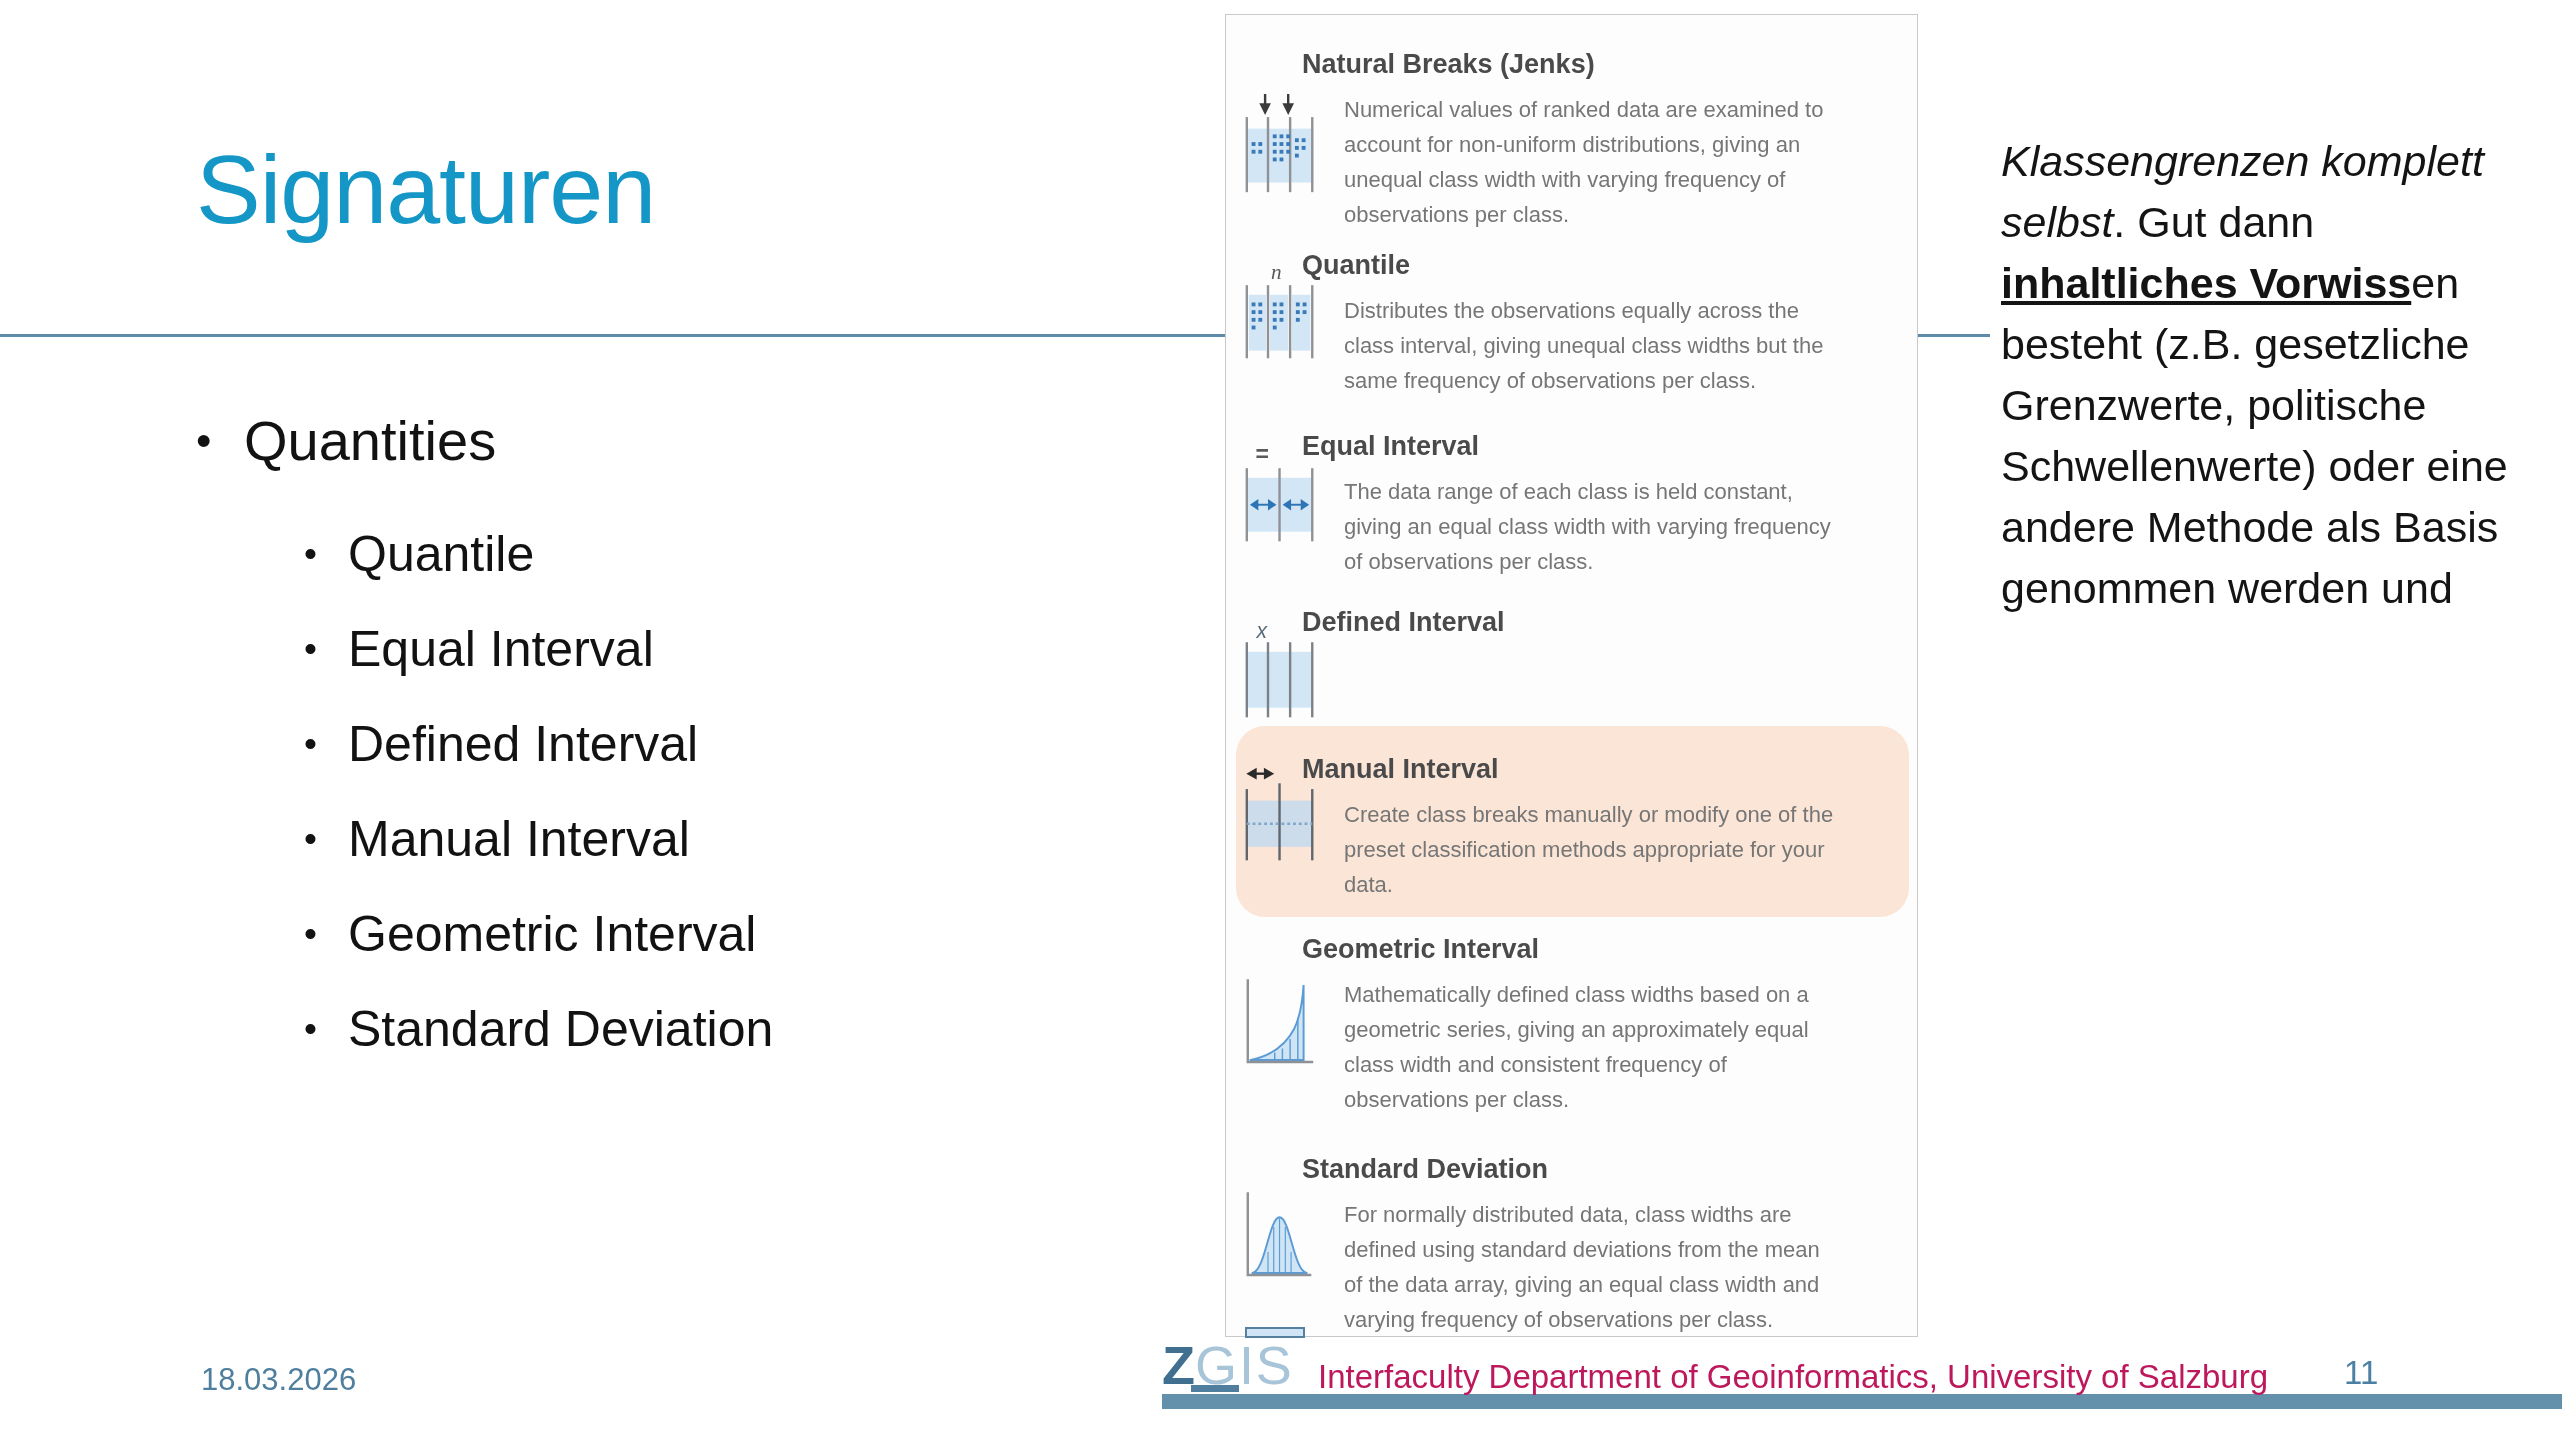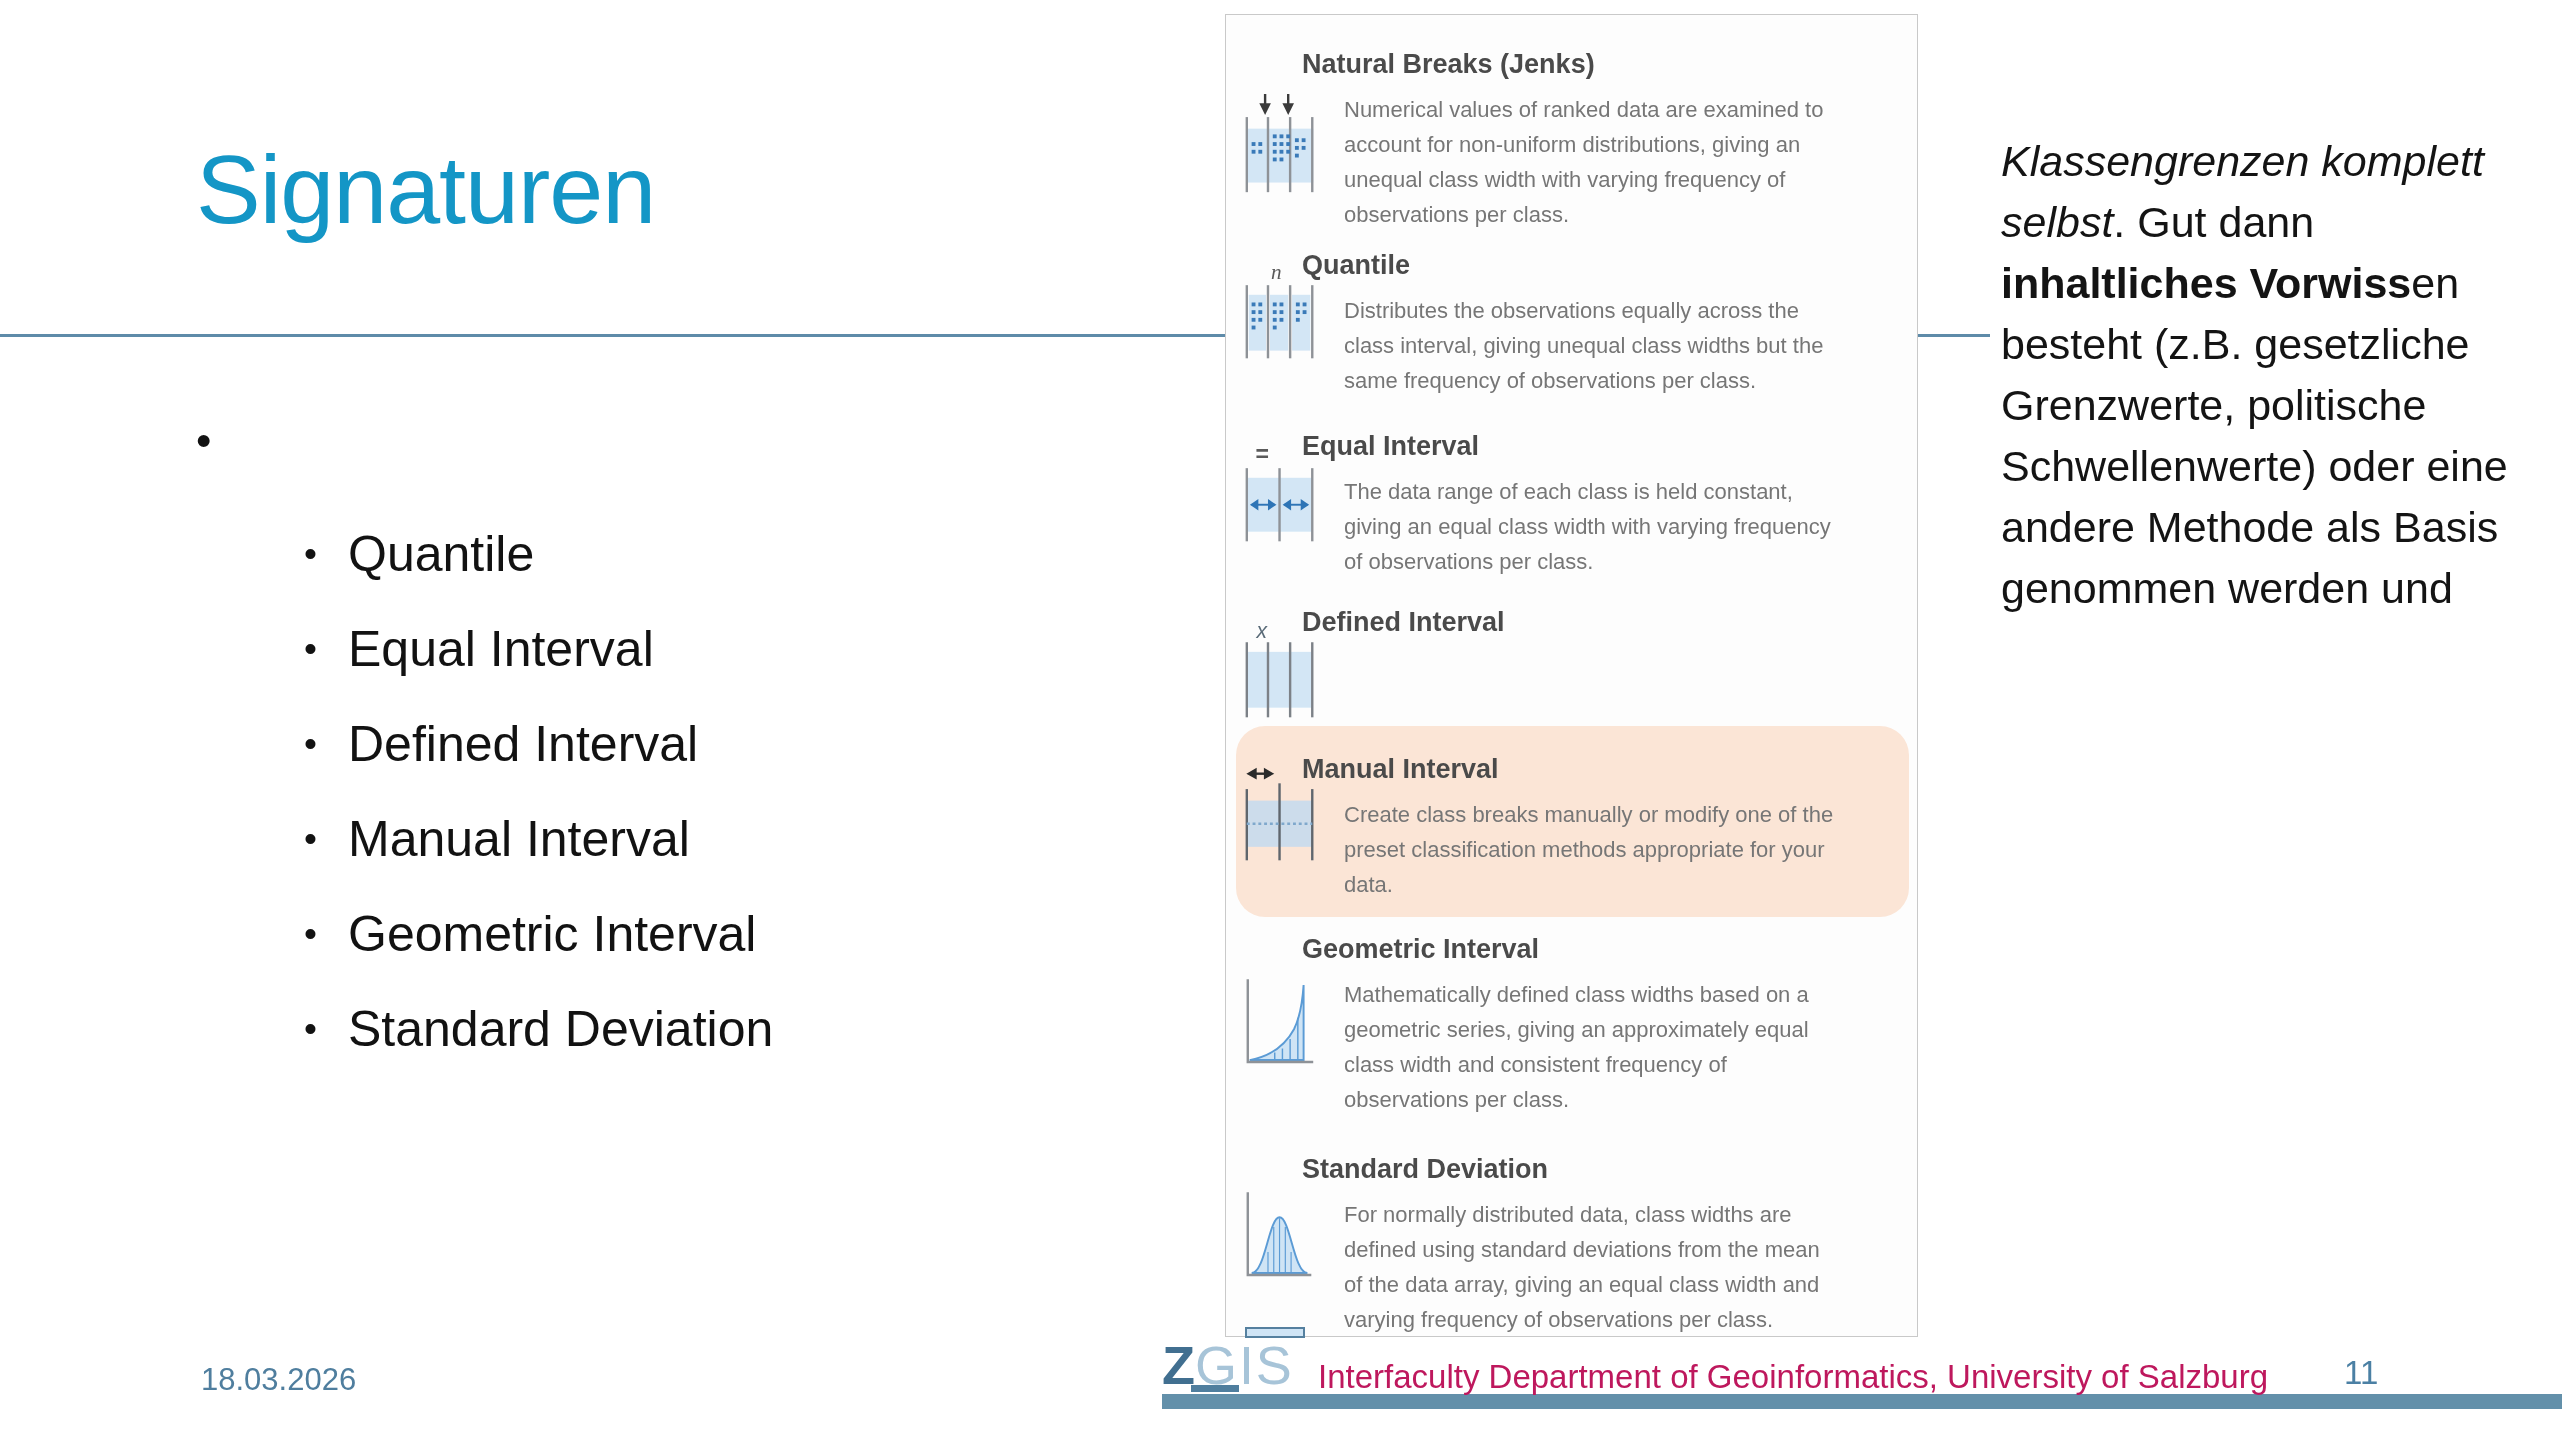--- a/index.html
+++ b/index.html
@@ -39,41 +39,42 @@
   .hl-box{
     left:9.7px;top:711px;width:673px;height:191px;border-radius:29px;
     background:#fbe5d6;z-index:0;
   }
   .panel .psec{z-index:1;}
   .panel-frag{left:19.3px;top:1312px;width:60px;height:11.6px;background:#cfe4f5;
     border:2.9px solid #55809f;box-sizing:border-box;}
   
   .note{left:2001px;top:131px;font-size:43px;line-height:61px;color:#141414;z-index:2;}
   .note .it{font-style:italic;}
-  .note .b{font-weight:bold;}
+  .note .b{font-weight:bold;text-decoration:underline;}
   
   .f-date{left:201px;top:1362px;font-size:31px;color:#4f7e9e;}
   .logo{left:1162px;top:1334px;z-index:3;}
   .logo .z{font-size:54px;font-weight:bold;color:#416f90;}
   .logo .gis{font-size:54px;color:#a7c4d8;letter-spacing:1.9px;}
   .logo-underscore{left:1191px;top:1385px;width:48px;height:6.8px;background:#4f7e9e;z-index:3;}
   .f-dept{left:1318px;top:1358px;font-size:33px;color:#be185d;z-index:3;}
   .f-page{left:2344px;top:1354px;font-size:33px;color:#4b80a4;z-index:3;}
   .f-bar{left:1162px;top:1394px;width:1400px;height:14.5px;background:#6390aa;z-index:2;}
 </style>
 </head>
 <body>
 
 <div class="abs slide-title">Signaturen</div>
 
 <div class="abs divider"></div>
 
 <div class="abs bullets">
   <div class="b-main">
     <span class="dot">•</span>
+    <span>Quantities</span>
   </div>
   <div class="b-subs">
     <div class="b-row">
         <span class="dot">•</span>
         <span>Quantile</span>
       </div>
     <div class="b-row">
         <span class="dot">•</span>
         <span>Equal Interval</span>
       </div>

